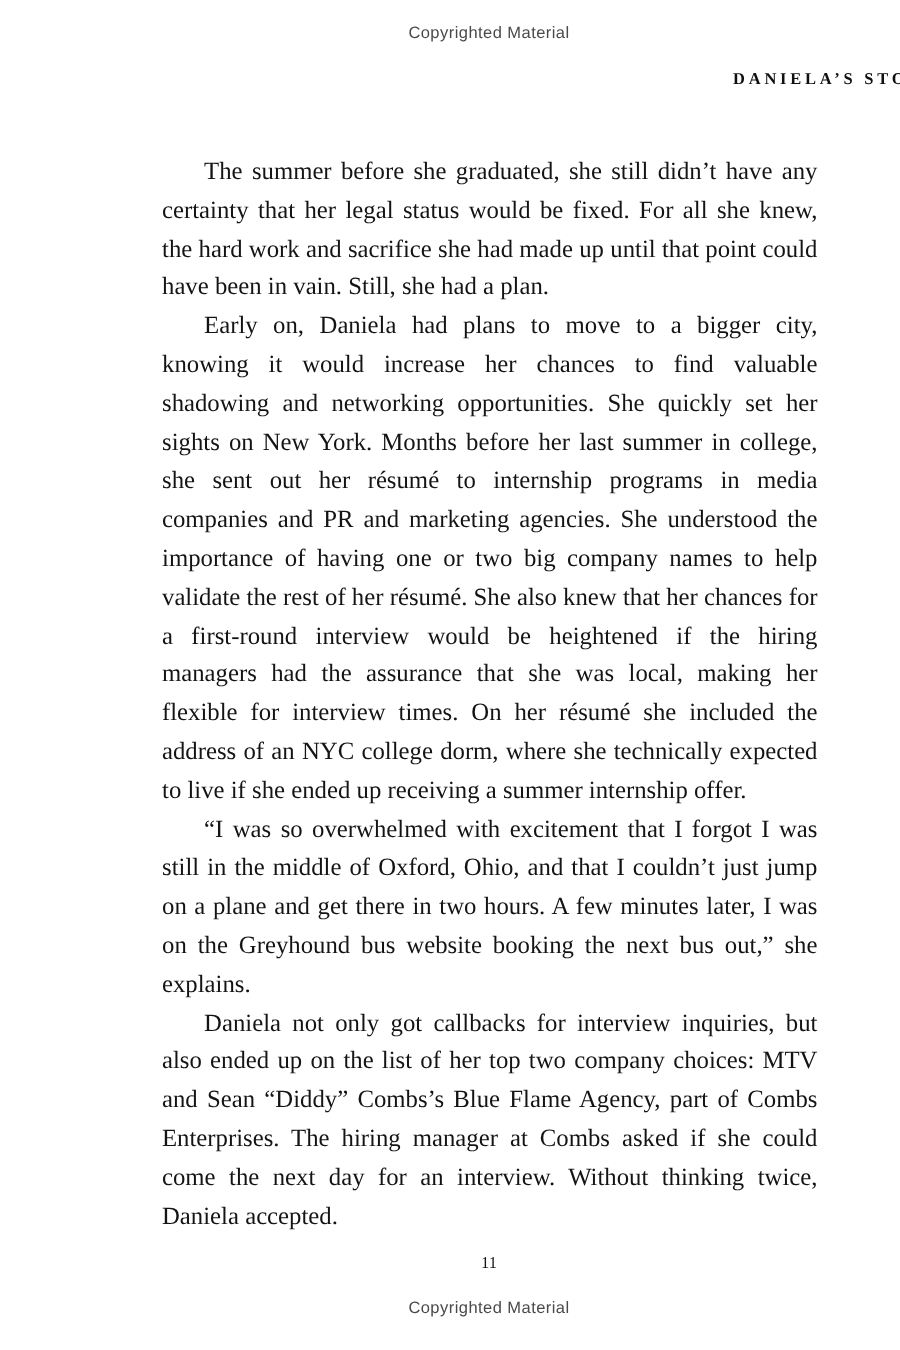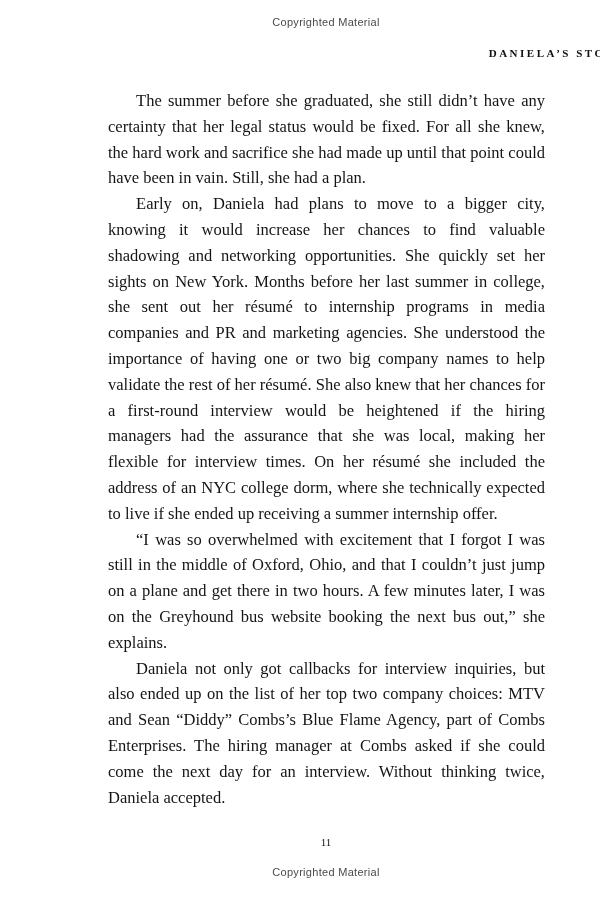--- a/index.html
+++ b/index.html
@@ -42,21 +42,21 @@
     text-align: right;
     font-family: "Liberation Serif", serif;
     font-weight: 700;
     font-size: 11px;
     letter-spacing: 2.5px;
     color: #101010;
   }
 
   .body-text {
     position: absolute;
-    top: 88px;
+    top: 101px;
     left: 82px;
     width: 437px;
     font-family: "Liberation Serif", serif;
     font-size: 16.5px;
     line-height: 25.8px;
     text-align: justify;
     color: #141414;
   }
 
   .body-text p {

